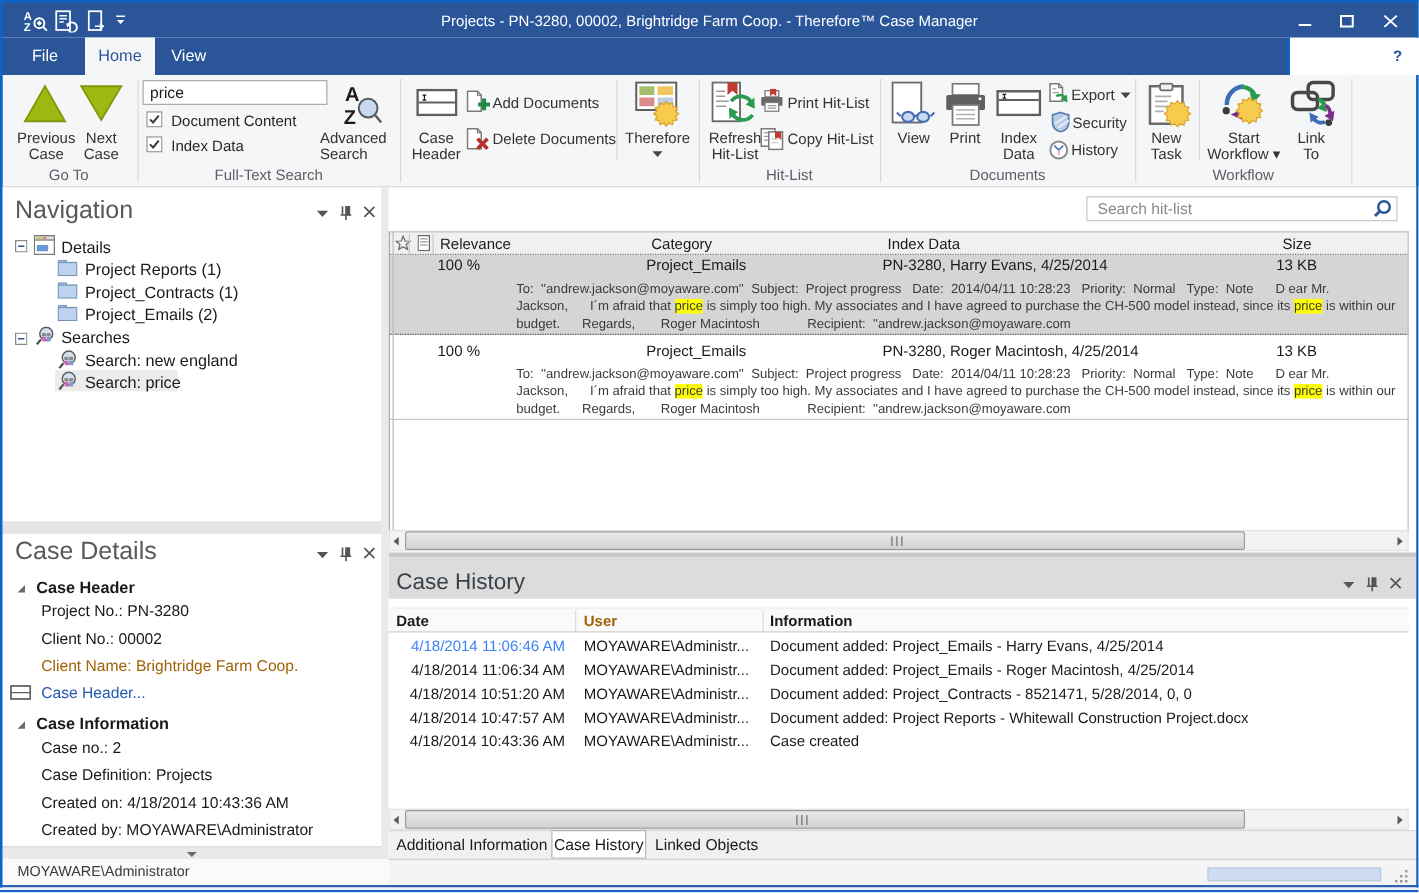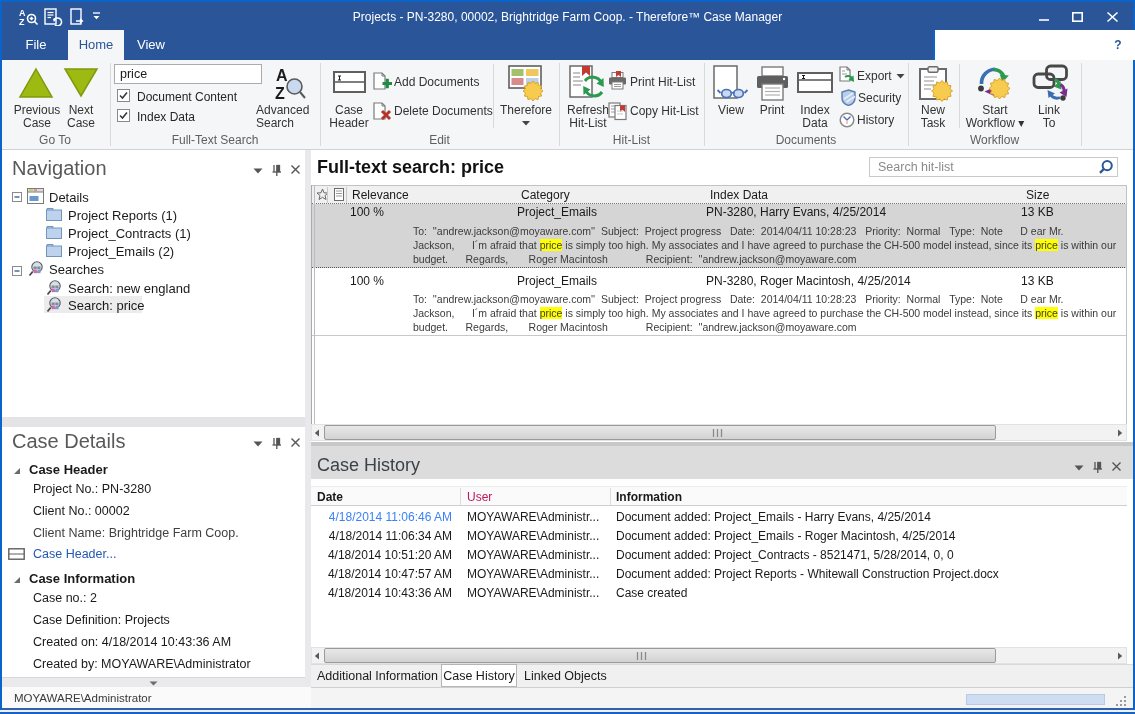--- a/index.html
+++ b/index.html
@@ -43,21 +43,21 @@
         <line x1="1" y1="9" x2="11" y2="9" stroke="#fff" stroke-width="1.6"></line>
       </svg>
   <svg class="abs" style="left:1069px;top:9px" width="14" height="12" viewBox="0 0 14 12">
         <rect x="1.8" y="1.8" width="9.4" height="8.4" fill="none" stroke="#fff" stroke-width="1.6"></rect>
       </svg>
   <svg class="abs" style="left:1104px;top:9px" width="14" height="12" viewBox="0 0 14 12">
         <path d="M1.5 1.5 l10 9 M11.5 1.5 l-10 9" stroke="#fff" stroke-width="1.6"></path>
       </svg>
 </div>
 
-<div class="abs" style="left:0;top:30px;width:935px;height:30px;background:#2A5699;border-left:2px solid #0C64C8;border-right:2px solid #0C64C8">
+<div class="abs" style="left:0;top:30px;width:1032px;height:30px;background:#2A5699;border-left:2px solid #0C64C8;border-right:2px solid #0C64C8">
   <div class="abs tt" style="left:10px;top:0;width:48px;height:30px;line-height:30px;text-align:center;font-size:13px">File</div>
   <div class="abs" style="left:66px;top:0;width:56px;height:30px;background:#f5f6f7;color:#2A5699;line-height:30px;text-align:center;font-size:13px">Home</div>
   <div class="abs tt" style="left:126px;top:0;width:46px;height:30px;line-height:30px;text-align:center;font-size:13px">View</div>
   <svg class="abs" style="left:1093px;top:11px" width="11" height="8" viewBox="0 0 11 8">
         <path d="M1.5 6 L5.5 2 L9.5 6" fill="none" stroke="#fff" stroke-width="1.8"></path>
       </svg>
   <div class="abs" style="left:1108px;top:37px;width:16px;height:16px;background:#fff;border-radius:8px;color:#2A5699;font-size:12px;font-weight:bold;text-align:center;line-height:16px;top:7px">?</div>
 </div>
 
 <div class="abs" style="left:0;top:60px;width:1135px;height:89px;background:#f5f6f7;border-left:2px solid #0C64C8;border-right:2px solid #0C64C8"></div>
@@ -65,21 +65,20 @@
 <div class="abs" style="left:110px;top:63px;width:1px;height:83px;background:#dadadb"></div>
 <div class="abs" style="left:320px;top:63px;width:1px;height:83px;background:#dadadb"></div>
 <div class="abs" style="left:559px;top:63px;width:1px;height:83px;background:#dadadb"></div>
 <div class="abs" style="left:704px;top:63px;width:1px;height:83px;background:#dadadb"></div>
 <div class="abs" style="left:908px;top:63px;width:1px;height:83px;background:#dadadb"></div>
 <div class="abs" style="left:1081px;top:63px;width:1px;height:83px;background:#dadadb"></div>
 <div class="abs" style="left:493px;top:64px;width:1px;height:64px;background:#dadadb"></div>
 <div class="abs" style="left:959px;top:64px;width:1px;height:64px;background:#dadadb"></div>
 <div class="abs" style="left:0px;top:133px;width:110px;text-align:center;font-size:12px;color:#5e5e64">Go To</div>
 <div class="abs" style="left:110px;top:133px;width:210px;text-align:center;font-size:12px;color:#5e5e64">Full-Text Search</div>
-<div class="abs" style="left:320px;top:133px;width:239px;text-align:center;font-size:12px;color:#5e5e64">Edit</div>
 <div class="abs" style="left:559px;top:133px;width:145px;text-align:center;font-size:12px;color:#5e5e64">Hit-List</div>
 <div class="abs" style="left:704px;top:133px;width:204px;text-align:center;font-size:12px;color:#5e5e64">Documents</div>
 <div class="abs" style="left:908px;top:133px;width:173px;text-align:center;font-size:12px;color:#5e5e64">Workflow</div>
 <div class="abs" style="left:8px;top:104px;width:58px;text-align:center;font-size:12px;color:#333;line-height:13px">Previous<br>Case</div>
 <div class="abs" style="left:58px;top:104px;width:46px;text-align:center;font-size:12px;color:#333;line-height:13px">Next<br>Case</div>
 <div class="abs" style="left:256px;top:104px;width:66px;font-size:12px;color:#333;line-height:13px">Advanced<br>Search</div>
 <div class="abs" style="left:318px;top:104px;width:62px;text-align:center;font-size:12px;color:#333;line-height:13px">Case<br>Header</div>
 <div class="abs" style="left:556px;top:104px;width:64px;text-align:center;font-size:12px;color:#333;line-height:13px">Refresh<br>Hit-List</div>
 <div class="abs" style="left:705px;top:104px;width:52px;text-align:center;font-size:12px;color:#333;line-height:13px">View</div>
 <div class="abs" style="left:746px;top:104px;width:52px;text-align:center;font-size:12px;color:#333;line-height:13px">Print</div>
@@ -358,41 +357,40 @@
     </svg>
 <svg class="abs" style="left:290px;top:437px" width="11" height="11" viewBox="0 0 11 11">
       <path d="M1.5 1.5 l8 8 M9.5 1.5 l-8 8" stroke="#555" stroke-width="1.4"></path>
     </svg>
 <svg class="abs" style="left:13px;top:467px" width="8" height="8" viewBox="0 0 8 8">
       <polygon points="7,1 7,7 1,7" fill="#6b6b6b"></polygon>
     </svg>
 <div class="abs" style="left:29px;top:462px;font-size:13px;font-weight:bold;color:#1a1a1a">Case Header</div>
 <div class="abs" style="left:33px;top:482px;font-size:12.5px;color:#1a1a1a">Project No.: PN-3280</div>
 <div class="abs" style="left:33px;top:504px;font-size:12.5px;color:#1a1a1a">Client No.: 00002</div>
-<div class="abs" style="left:33px;top:526px;font-size:12.5px;color:#404040">Client Name: Brightridge Farm Coop.</div>
+<div class="abs" style="left:33px;top:526px;font-size:12.5px;color:#a16207">Client Name: Brightridge Farm Coop.</div>
 <svg class="abs" style="left:8px;top:548px" width="17" height="12" viewBox="0 0 17 12">
 <rect x="0.8" y="0.8" width="15.4" height="10.4" fill="#fff" stroke="#5f5f5f" stroke-width="1.4"></rect>
 <line x1="1" y1="6" x2="16" y2="6" stroke="#5f5f5f" stroke-width="1"></line>
 </svg>
 <div class="abs" style="left:33px;top:547px;font-size:12.5px;color:#2458B3">Case Header...</div>
 <svg class="abs" style="left:13px;top:576px" width="8" height="8" viewBox="0 0 8 8">
       <polygon points="7,1 7,7 1,7" fill="#6b6b6b"></polygon>
     </svg>
 <div class="abs" style="left:29px;top:571px;font-size:13px;font-weight:bold;color:#1a1a1a">Case Information</div>
 <div class="abs" style="left:33px;top:591px;font-size:12.5px;color:#1a1a1a">Case no.: 2</div>
 <div class="abs" style="left:33px;top:613px;font-size:12.5px;color:#1a1a1a">Case Definition: Projects</div>
 <div class="abs" style="left:33px;top:635px;font-size:12.5px;color:#1a1a1a">Created on: 4/18/2014 10:43:36 AM</div>
 <div class="abs" style="left:33px;top:657px;font-size:12.5px;color:#1a1a1a">Created by: MOYAWARE\Administrator</div>
 <div class="abs" style="left:2px;top:677px;width:303px;height:11px;background:#eaeaec;border-top:1px solid #d8d8d8"></div>
 <svg class="abs" style="left:149px;top:681px" width="9" height="5" viewBox="0 0 9 5">
       <polygon points="0.5,0.5 8.5,0.5 4.5,4.5" fill="#6b6b6b"></polygon>
     </svg>
 
 <div class="abs" style="left:311px;top:150px;width:822px;height:538px;background:#fff"></div>
-<div class="abs" style="left:317px;top:157px;font-size:18px;font-weight:bold;color:#111">Full-text search: price</div>
 <div class="abs" style="left:869px;top:157px;width:249px;height:20px;background:#fff;border:1px solid #c9c9c9"></div>
 <div class="abs" style="left:878px;top:160px;font-size:12.5px;color:#8a8a8a">Search hit-list</div>
 <svg class="abs" style="left:1098px;top:159px" width="16" height="16" viewBox="0 0 16 16">
 <circle cx="9.2" cy="6.6" r="4.6" fill="none" stroke="#2B579A" stroke-width="2"></circle>
 <line x1="5.8" y1="10" x2="2" y2="13.8" stroke="#2B579A" stroke-width="2.4"></line>
 </svg>
 
 <div class="abs" style="left:312px;top:185px;width:815px;height:19px;background:#f0f0f0;border-top:1px solid #c2c2c2;border-bottom:1px dotted #777"></div>
 <svg class="abs" style="left:316px;top:188px" width="13" height="13" viewBox="0 0 13 13">
       <path d="M6.5 1 L8 4.8 L12 5 L9 7.6 L10 11.5 L6.5 9.3 L3 11.5 L4 7.6 L1 5 L5 4.8 Z" fill="none" stroke="#6a6a6a" stroke-width="1"></path>
@@ -467,21 +465,21 @@
         <rect x="5" y="1.5" width="2.5" height="6" fill="#555"></rect>
         <line x1="0.5" y1="8" x2="9" y2="8"></line>
         <line x1="4.8" y1="8" x2="4.8" y2="12"></line>
       </g>
     </svg>
 <svg class="abs" style="left:1111px;top:461px" width="11" height="11" viewBox="0 0 11 11">
       <path d="M1.5 1.5 l8 8 M9.5 1.5 l-8 8" stroke="#555" stroke-width="1.4"></path>
     </svg>
 <div class="abs" style="left:311px;top:486px;width:816px;height:20px;background:#fafafa;border-top:1px solid #ececec;border-bottom:1px solid #cfcfcf"></div>
 <div class="abs" style="left:317px;top:490px;font-size:12px;font-weight:bold;color:#1a1a1a">Date</div>
-<div class="abs" style="left:467px;top:490px;font-size:12px;font-weight:normal;color:#be185d">User</div>
+<div class="abs" style="left:467px;top:490px;font-size:12px;font-weight:bold;color:#a16207">User</div>
 <div class="abs" style="left:616px;top:490px;font-size:12px;font-weight:bold;color:#1a1a1a">Information</div>
 <div class="abs" style="left:460px;top:488px;width:1px;height:17px;background:#dcdcdc"></div>
 <div class="abs" style="left:610px;top:488px;width:1px;height:17px;background:#dcdcdc"></div>
 <div class="abs" style="left:315px;top:510px;width:137px;text-align:right;font-size:12px;color:#3b82f6">4/18/2014 11:06:46 AM</div>
 <div class="abs" style="left:467px;top:510px;font-size:12px;color:#1a1a1a">MOYAWARE\Administr...</div>
 <div class="abs" style="left:616px;top:510px;font-size:12px;color:#1a1a1a">Document added: Project_Emails - Harry Evans, 4/25/2014</div>
 <div class="abs" style="left:315px;top:529px;width:137px;text-align:right;font-size:12px;color:#1a1a1a">4/18/2014 11:06:34 AM</div>
 <div class="abs" style="left:467px;top:529px;font-size:12px;color:#1a1a1a">MOYAWARE\Administr...</div>
 <div class="abs" style="left:616px;top:529px;font-size:12px;color:#1a1a1a">Document added: Project_Emails - Roger Macintosh, 4/25/2014</div>
 <div class="abs" style="left:315px;top:548px;width:137px;text-align:right;font-size:12px;color:#1a1a1a">4/18/2014 10:51:20 AM</div>

